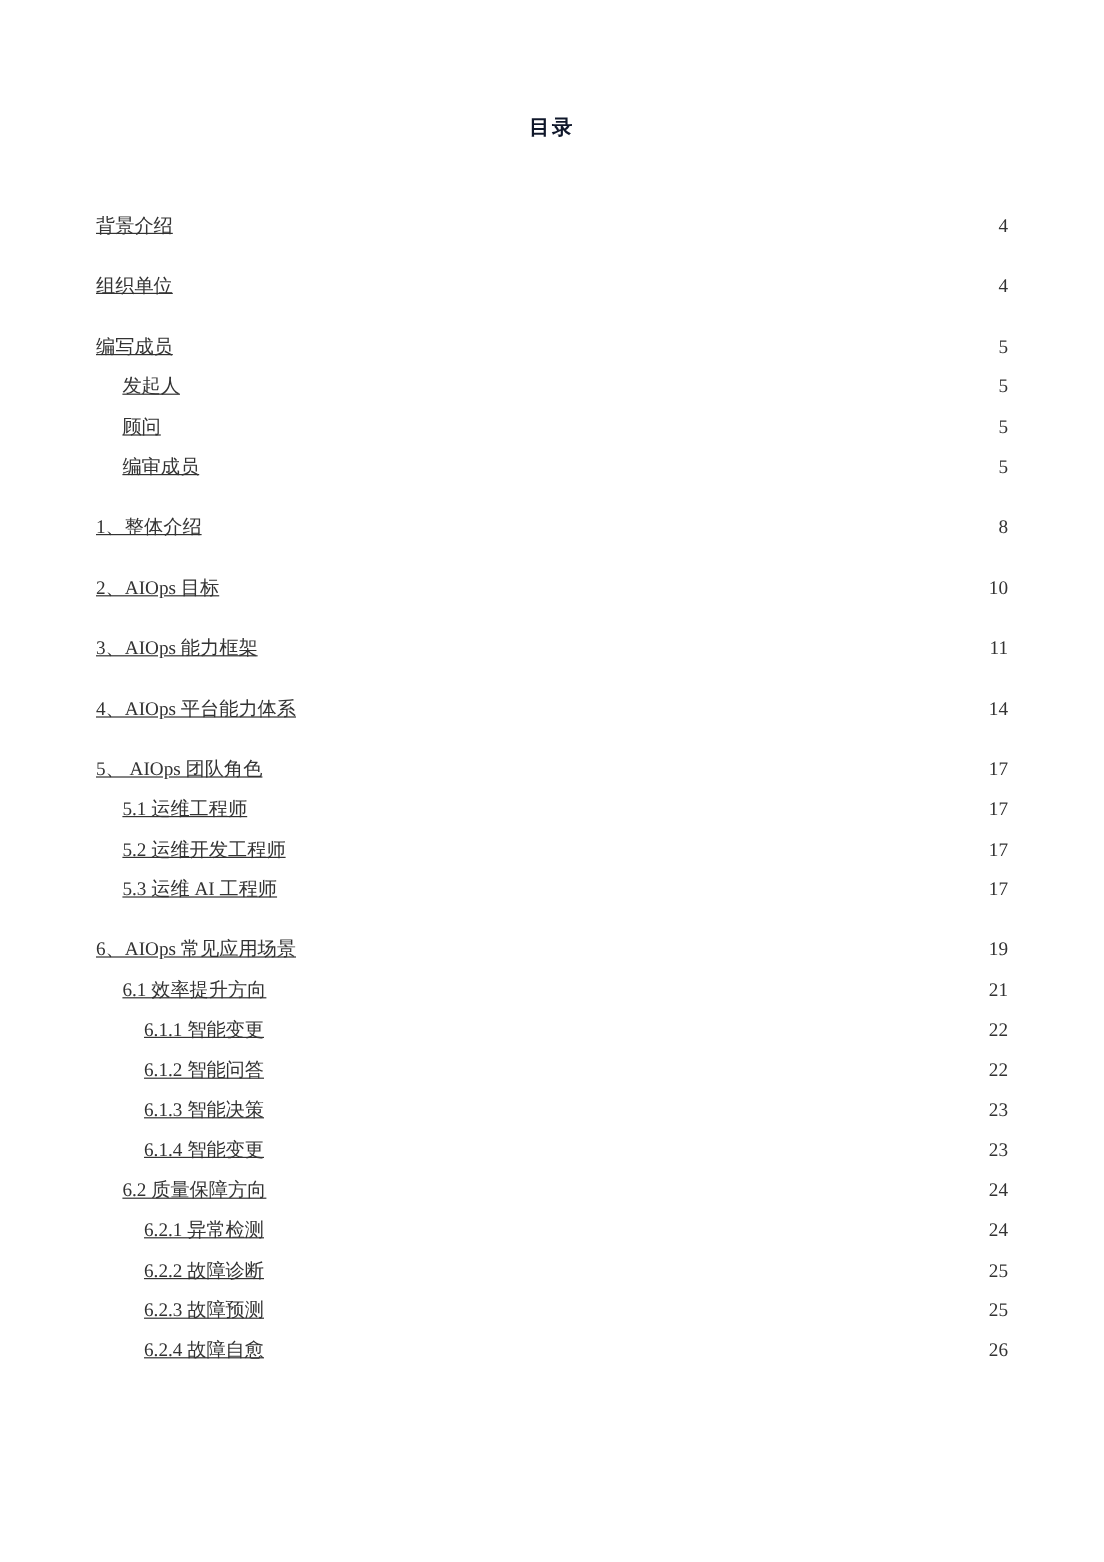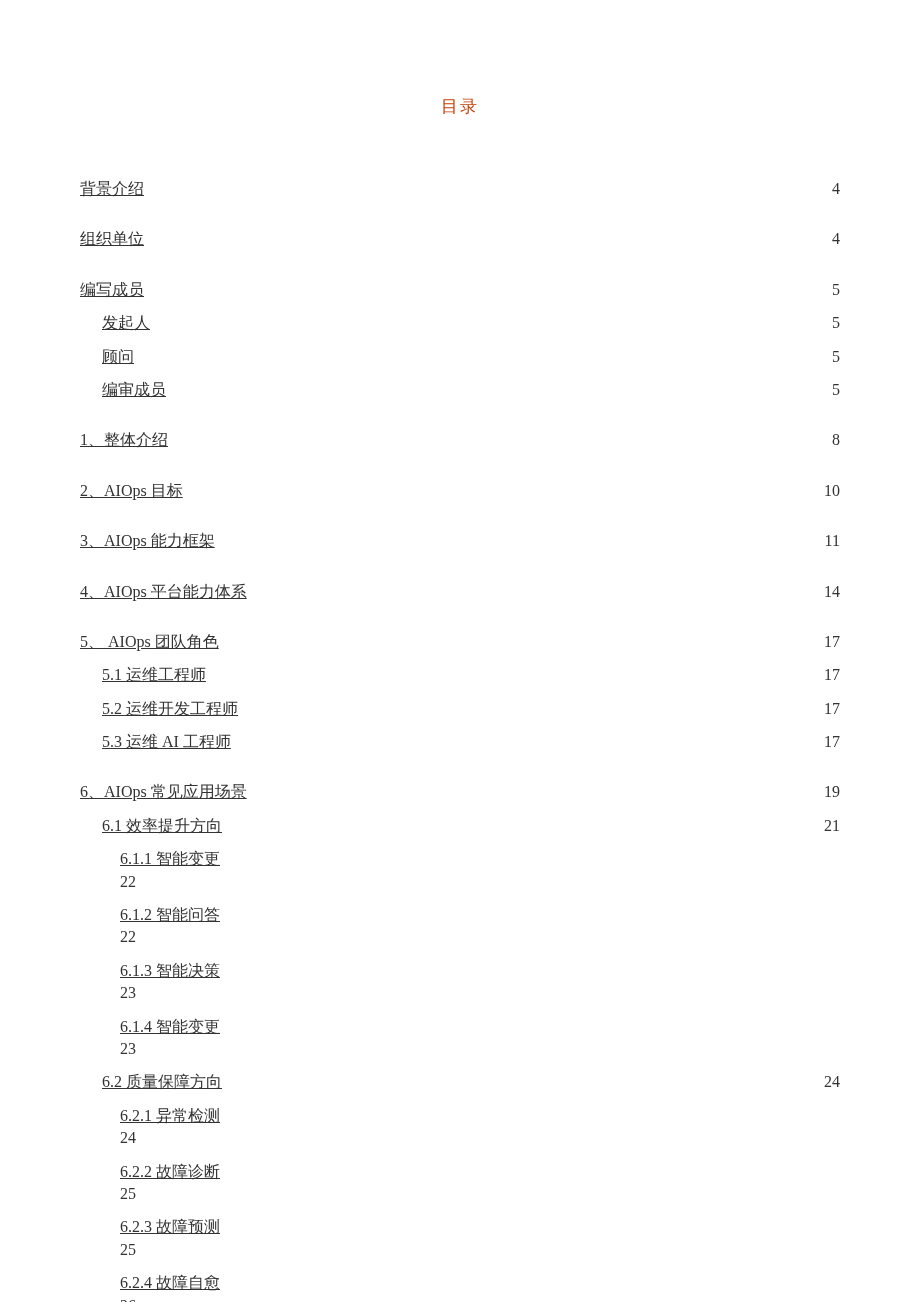--- a/index.html
+++ b/index.html
@@ -7,25 +7,25 @@
       padding: 0;
       background: #ffffff;
       font-family: "SimSun", "宋体", serif;
       width: 920px;
     }
     .page {
       padding: 95px 80px 100px 80px;
     }
     .title {
       text-align: center;
-      font-weight: normal;
+      font-weight: bold;
       font-size: 17px;
       margin-bottom: 60px;
       letter-spacing: 2px;
-      color: #c2410c;
+      color: #0f172a;
     }
     .toc-entry {
       display: flex;
       justify-content: space-between;
       align-items: baseline;
       font-size: 16px;
       color: #333;
       line-height: 1.4;
     }
     .toc-entry .label {
@@ -42,21 +42,20 @@
       padding-left: 0;
     }
     .level-1 {
       margin-top: 11px;
       padding-left: 22px;
       gap: 45px;
     }
     .level-2 {
       margin-top: 11px;
       padding-left: 40px;
-      flex-direction: column;
     }
     .first {
       margin-top: 0;
     }
   </style>
 </head>
 <body>
 
 <div class="page">
   <div class="title">目录</div>

